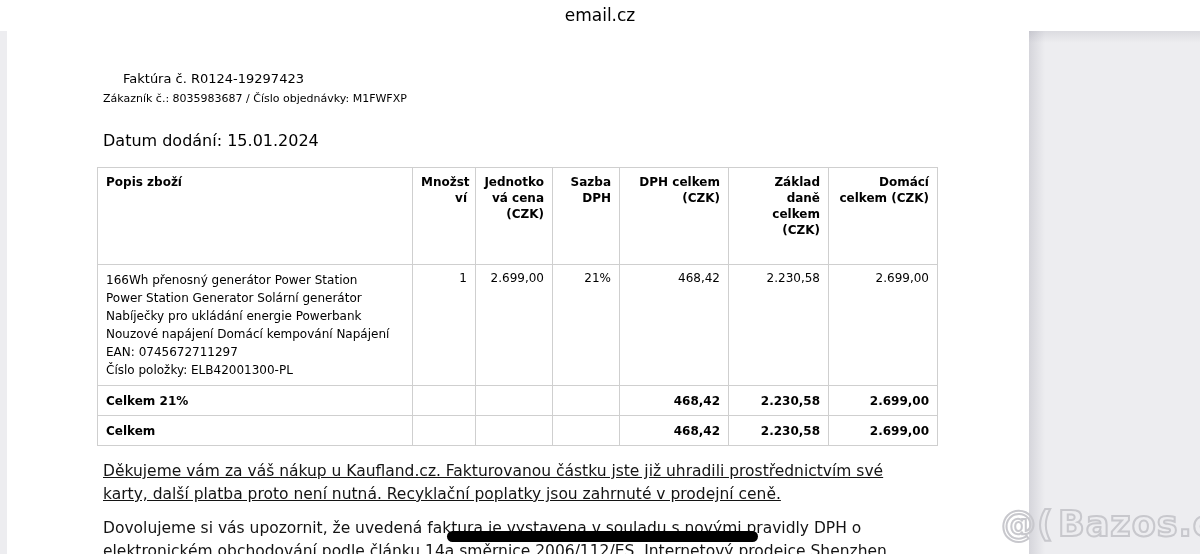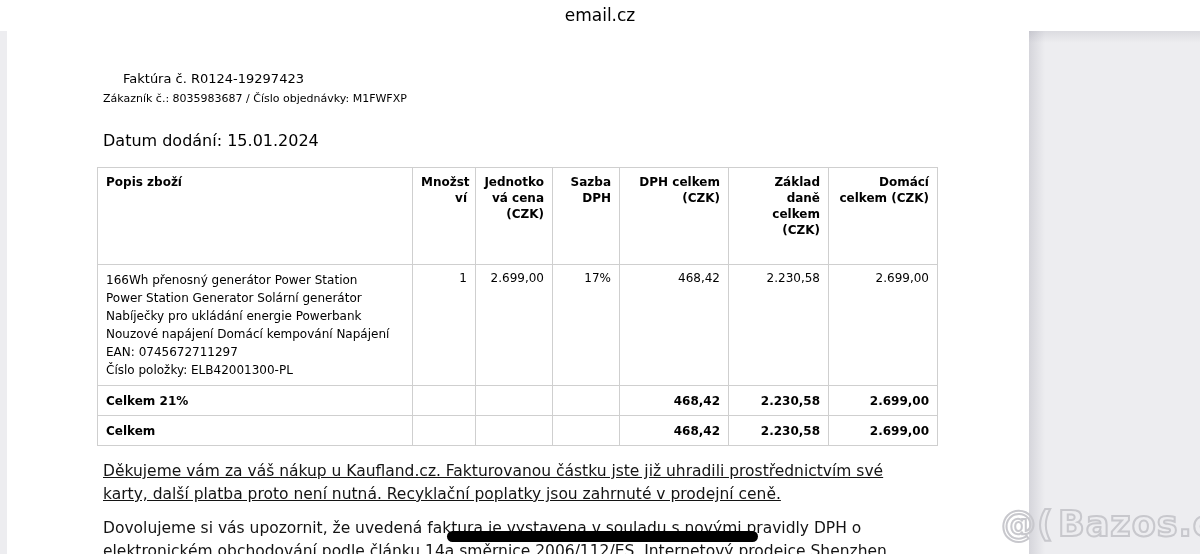--- a/index.html
+++ b/index.html
@@ -109,21 +109,21 @@
         <tbody>
           <tr class="item">
             <td class="cell-desc">166Wh přenosný generátor Power Station
 Power Station Generator Solární generátor
 Nabíječky pro ukládání energie Powerbank
 Nouzové napájení Domácí kempování Napájení
 EAN: 0745672711297
 Číslo položky: ELB42001300-PL</td>
             <td>1</td>
             <td>2.699,00</td>
-            <td>17%</td>
+            <td>21%</td>
             <td>468,42</td>
             <td>2.230,58</td>
             <td>2.699,00</td>
           </tr>
           <tr class="sum">
             <td class="cell-desc">Celkem 21%</td>
             <td></td>
             <td></td>
             <td></td>
             <td>468,42</td>

